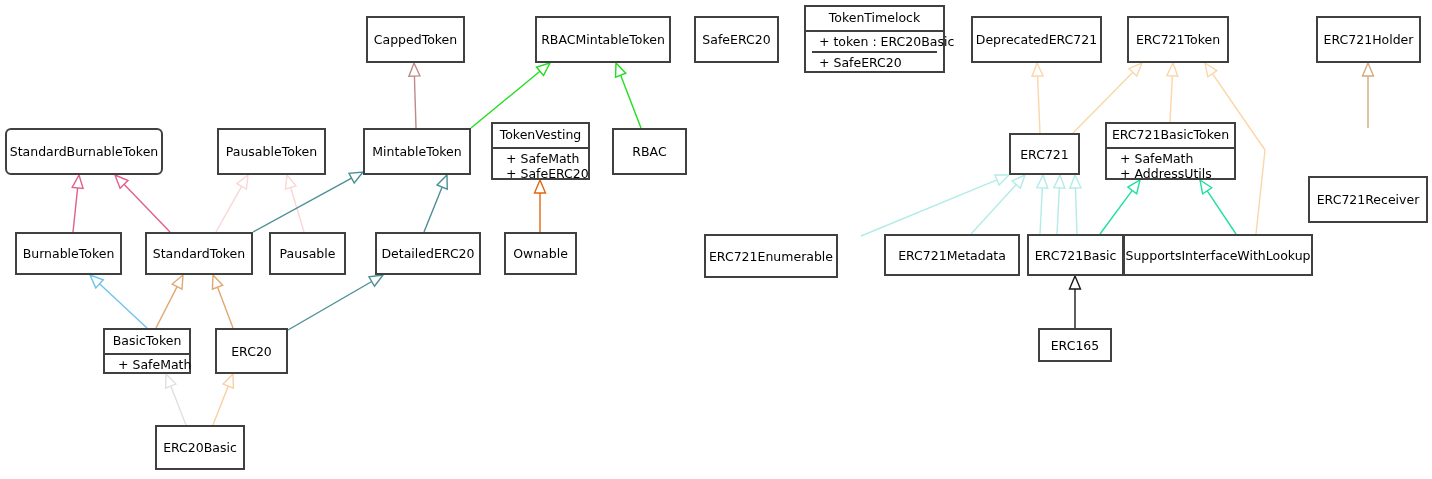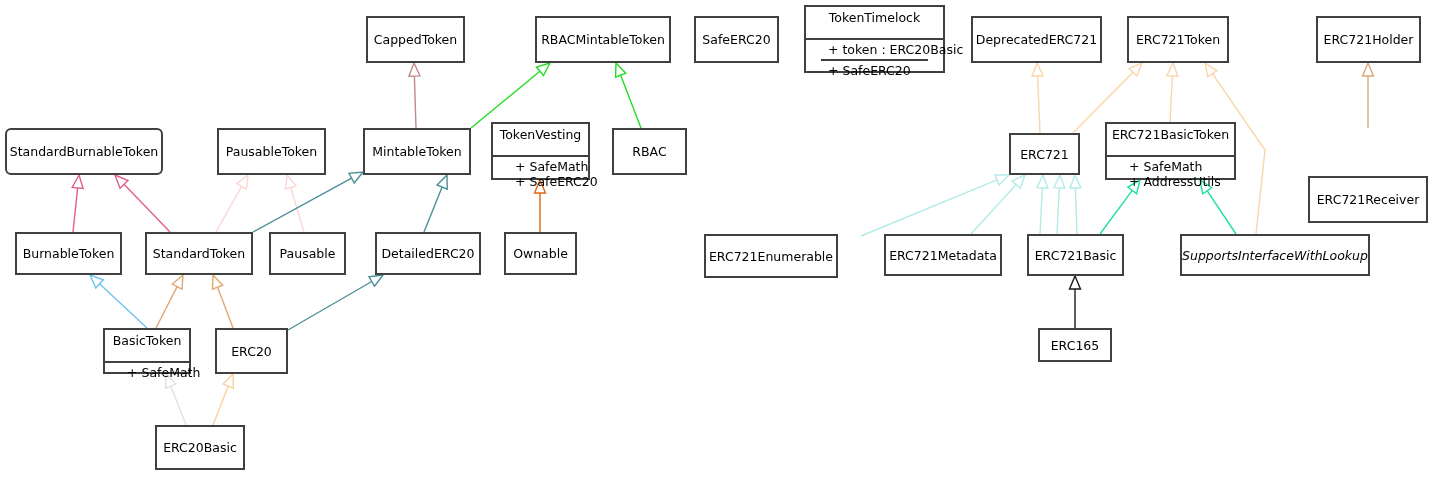--- a/index.html
+++ b/index.html
@@ -7,23 +7,23 @@
        font-family:"DejaVu Sans","Liberation Sans",sans-serif;}
   #diagram{position:relative;width:1432px;height:479px;background:#ffffff;}
   #edges{position:absolute;left:0;top:0;width:1432px;height:479px;}
   .node{position:absolute;box-sizing:border-box;background:#ffffff;
         border:2px solid #404040;display:flex;flex-direction:column;}
   .node .title{flex:0 0 auto;display:flex;align-items:center;justify-content:center;
         font-size:12.5px;color:#000000;white-space:nowrap;padding:0 8px;}
   .node.plain .title{flex:1 1 auto;}
   .node .sep{height:0;border-top:2px solid #404040;}
   .node .attrs{flex:1 1 auto;display:flex;flex-direction:column;justify-content:center;
-        padding:2px 22px;}
+        padding:2px 13px;}
   .node .attr{font-size:12.5px;color:#000000;white-space:nowrap;line-height:15px;}
-  .node.compart .title{padding-top:3px;padding-bottom:13px;}
+  .node.compart .title{padding-top:3px;padding-bottom:5px;}
 </style>
 </head>
 <body>
 
 <div id="diagram">
   <svg id="edges" viewBox="0 0 1432 479" xmlns="http://www.w3.org/2000/svg">
       <g>
         <path d="M 416 128 L 414.39981078523067 75.9938505199965" fill="none" stroke="#bd8a8a" stroke-width="1.4"></path>
         <polygon points="414,63 419.89720908215224,75.82469980316814 408.9024124883091,76.16300123682485" fill="#ffffff" stroke="#bd8a8a" stroke-width="1.4"></polygon>
       </g>
@@ -212,27 +212,27 @@
     </div>
     <div class="node plain" style="left: 375px; top: 232px; width: 106px; height: 43px;">
       <div class="title">DetailedERC20</div>
     </div>
     <div class="node plain" style="left: 504px; top: 232px; width: 73px; height: 43px;">
       <div class="title">Ownable</div>
     </div>
     <div class="node plain" style="left: 704px; top: 234px; width: 134px; height: 44px;">
       <div class="title">ERC721Enumerable</div>
     </div>
-    <div class="node plain" style="left: 884px; top: 234px; width: 118px; height: 42px;">
+    <div class="node plain" style="left: 884px; top: 234px; width: 136px; height: 42px;">
       <div class="title">ERC721Metadata</div>
     </div>
     <div class="node plain" style="left: 1027px; top: 234px; width: 97px; height: 42px;">
       <div class="title">ERC721Basic</div>
     </div>
-    <div class="node plain" style="left: 1180px; top: 234px; width: 190px; height: 42px; font-style: italic;">
+    <div class="node plain" style="left: 1123px; top: 234px; width: 190px; height: 42px;">
       <div class="title">SupportsInterfaceWithLookup</div>
     </div>
     <div class="node compart" style="left: 103px; top: 328px; width: 88px; height: 46px;">
       <div class="title">BasicToken</div>
       <div class="sep"></div>
       <div class="attrs">
         <div class="attr">+ SafeMath</div>
       </div>
     </div>
     <div class="node plain" style="left: 215px; top: 328px; width: 73px; height: 46px;">

